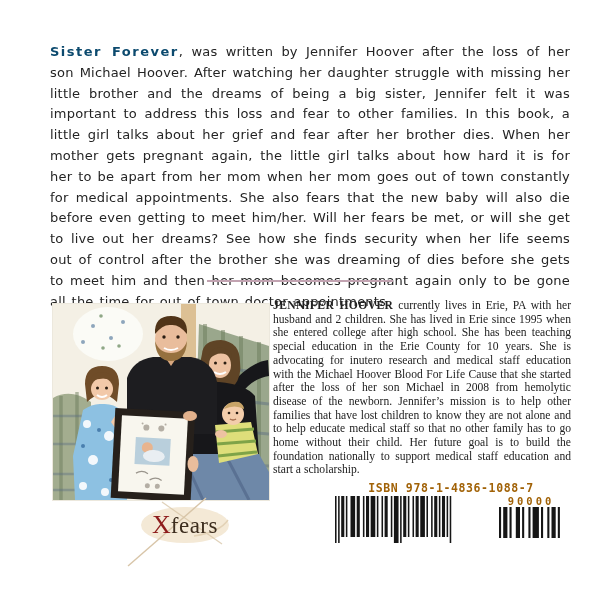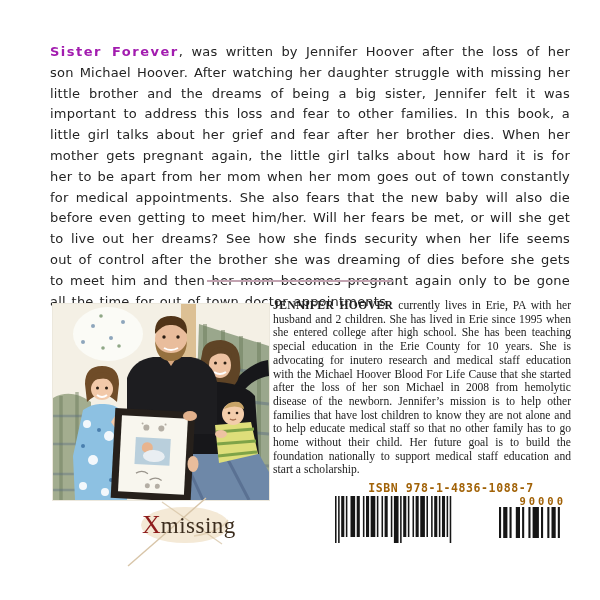--- a/index.html
+++ b/index.html
@@ -2,42 +2,42 @@
 <html><head>
 <meta charset="utf-8">
 <style>
   html,body{margin:0;padding:0;background:#ffffff;}
   .page{position:relative;width:600px;height:600px;background:#ffffff;overflow:hidden;
         font-family:"DejaVu Sans",sans-serif;}
   
   .synopsis{position:absolute;left:50px;top:42px;width:520px;margin:0;
             font-family:"DejaVu Sans",sans-serif;font-size:13px;line-height:20.8px;
             color:#242424;text-align:justify;letter-spacing:.2px;word-spacing:1.5px;}
-  .title-lead{color:#a21caf;font-weight:bold;letter-spacing:1.5px;}
+  .title-lead{color:#0c4a6e;font-weight:bold;letter-spacing:1.5px;}
   
   .divider{position:absolute;left:207px;top:280px;width:186px;height:2px;background:#c2a3b1;}
   
   .photo{position:absolute;left:53px;top:304px;width:216px;height:196px;
          outline:1px solid #ece8dd;}
   
   .bio{position:absolute;left:273px;top:299px;width:298px;margin:0;
        font-family:"Liberation Serif","DejaVu Serif",serif;font-size:11.6px;line-height:13.7px;
        color:#222;text-align:justify;}
   .bio b{letter-spacing:.4px;}
   
   .barcode-block{position:absolute;left:335px;top:481px;width:232px;
                  font-family:"DejaVu Sans Mono",monospace;color:#a16207;}
   .isbn-label{font-weight:bold;font-size:11.5px;letter-spacing:.6px;text-align:center;
               white-space:nowrap;}
   .bars-row{display:flex;align-items:flex-start;margin-top:1px;}
   .main-barcode-wrap{width:155px;}
   .ean-digits{font-weight:bold;font-size:10.5px;letter-spacing:2.2px;text-align:center;
               margin-top:-1px;white-space:nowrap;}
   .supp-col{width:70px;margin-left:6px;text-align:center;}
-  .price-code{font-weight:bold;font-size:10.5px;letter-spacing:3px;line-height:11px;text-align:right;}
+  .price-code{font-weight:bold;font-size:10.5px;letter-spacing:3px;line-height:11px;}
   
   .logo{position:absolute;left:110px;top:492px;width:150px;height:78px;}
   .logo-text{position:absolute;left:32px;top:20px;width:86px;text-align:center;
              font-family:"Liberation Serif","DejaVu Serif",serif;font-size:23px;line-height:26px;
              white-space:nowrap;}
   .logo-x{color:#8e1c1c;font-size:26px;}
   .logo-rest{color:#3c2d1e;letter-spacing:.5px;}
 </style>
 </head>
 <body>
@@ -233,16 +233,16 @@
     </div>
   </div>
 
   <div class="logo">
     <svg width="150" height="78" viewBox="0 0 150 78">
       <ellipse cx="75" cy="33" rx="44" ry="18" fill="#f4e9d6"></ellipse>
       <path d="M18,74 L96,6" stroke="#d8c5a8" stroke-width="1.4" fill="none"></path>
       <path d="M52,10 L112,52" stroke="#d8c5a8" stroke-width="1.2" fill="none" opacity=".8"></path>
       <path d="M84,44 Q110,40 118,28" stroke="#e3d2b6" stroke-width="1.4" fill="none"></path>
     </svg>
-    <div class="logo-text"><span class="logo-x">X</span><span class="logo-rest">missing</span></div>
+    <div class="logo-text"><span class="logo-x">X</span><span class="logo-rest">fears</span></div>
   </div>
 
 </div>
 
 </body></html>

